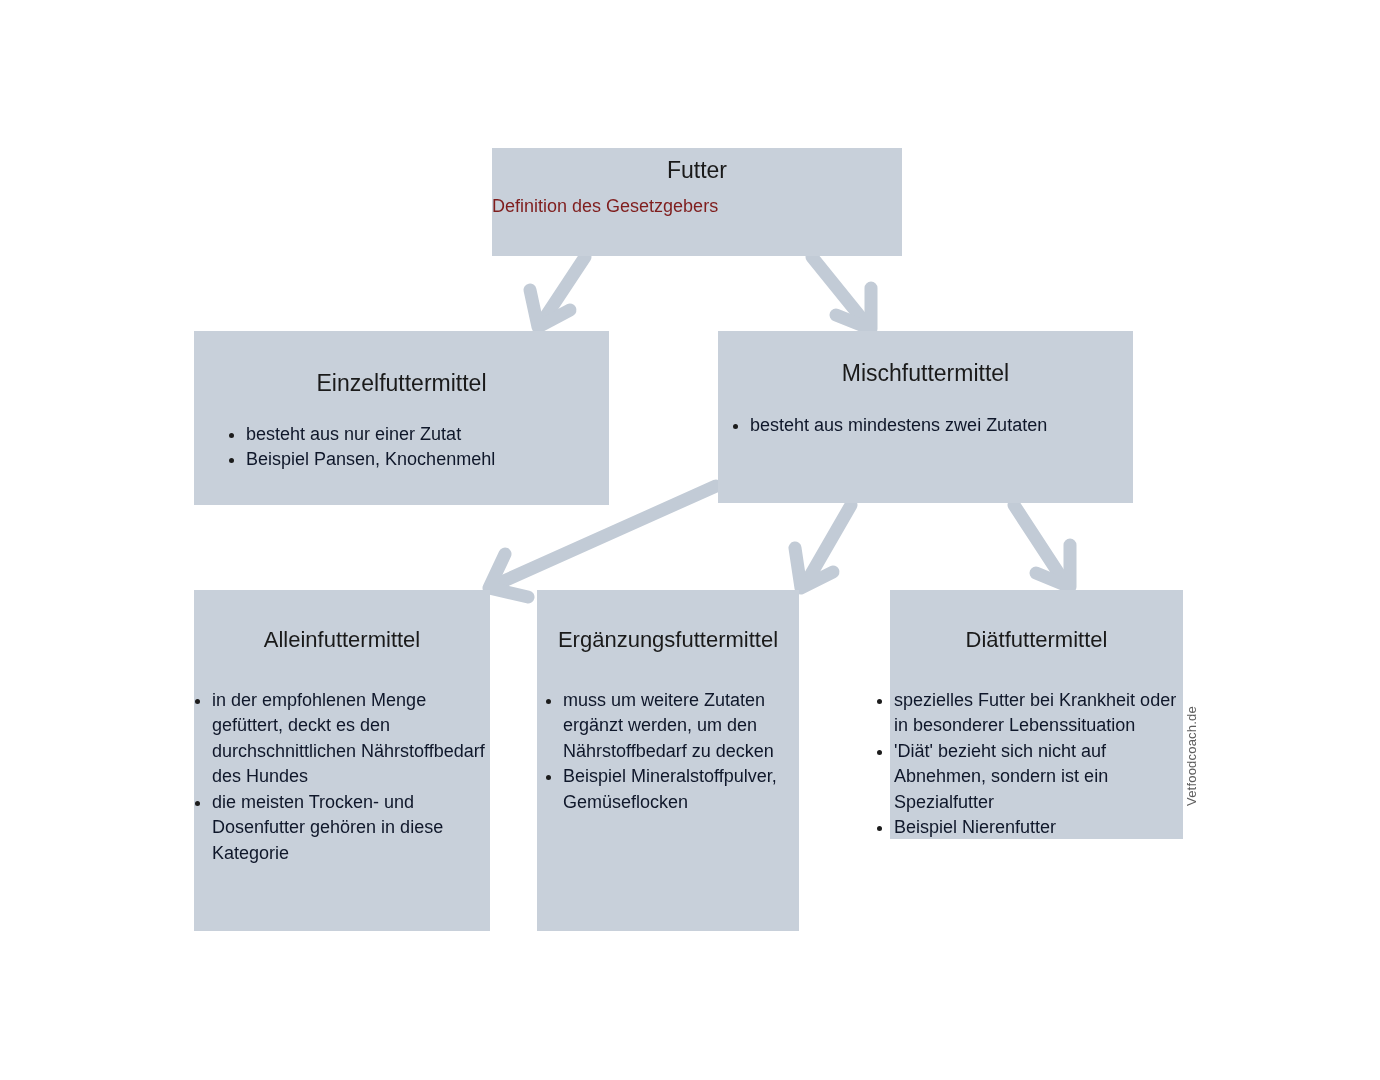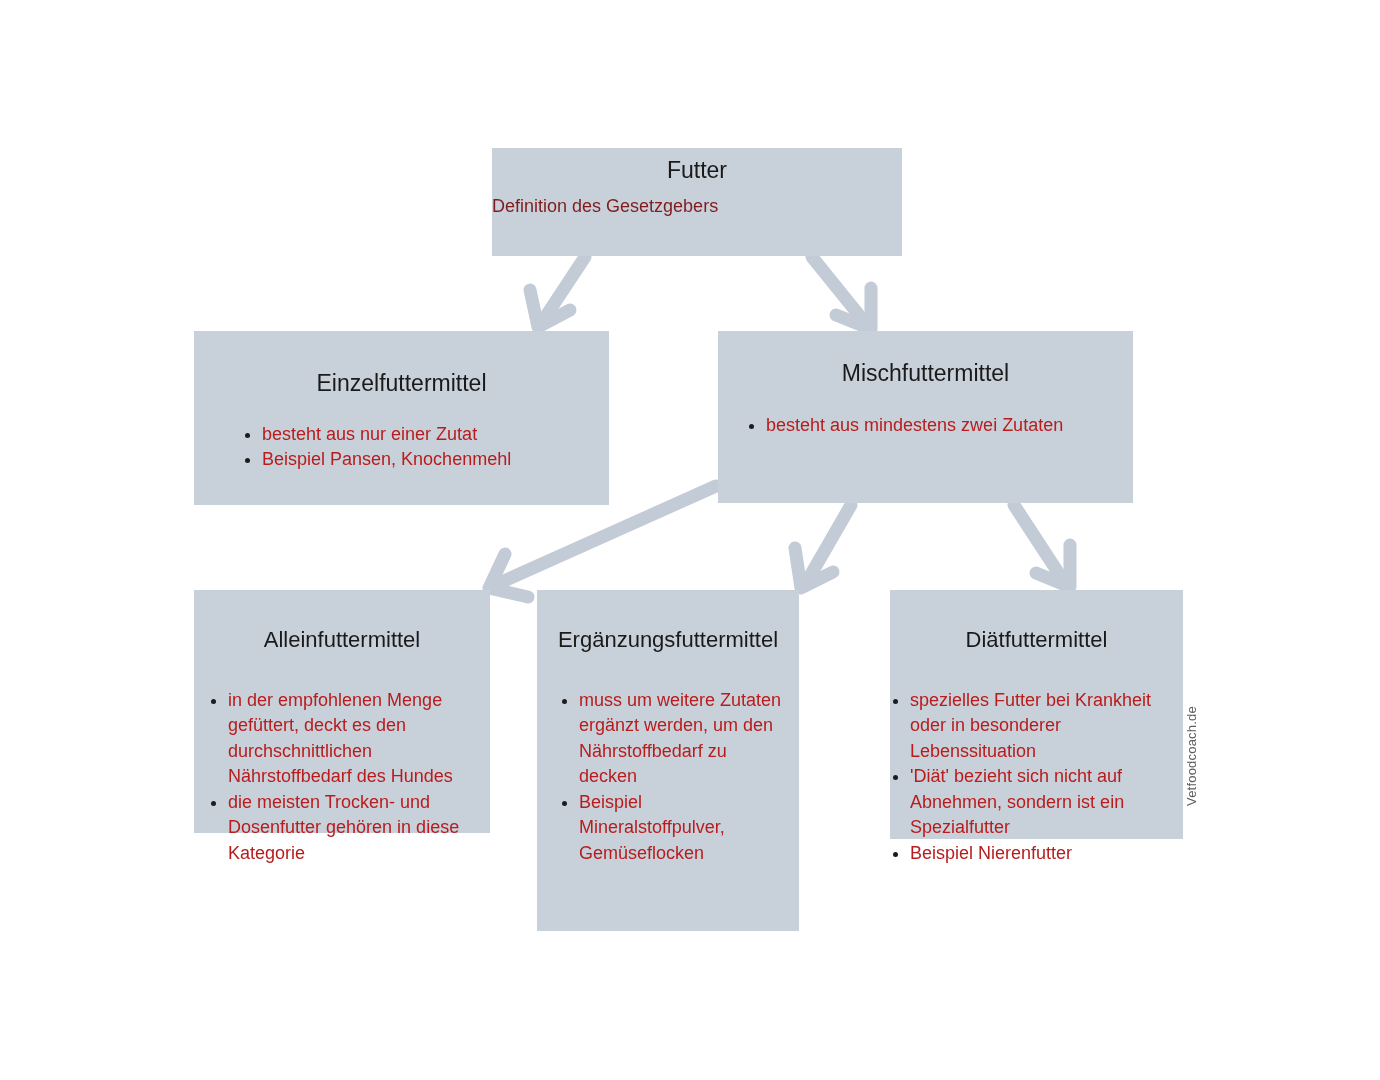--- a/index.html
+++ b/index.html
@@ -40,24 +40,24 @@
     font-weight: 400;
     line-height: 1.25;
     white-space: nowrap;
   }
   .node-subtitle {
     text-align: left;
     color: #7f1d1d;
     line-height: 1.3;
   }
   .bullets {
-    margin: 16px;
+    margin: 0;
     padding: 0 0 0 30px;
     list-style-type: disc;
-    color: #b91c1c;
+    color: #0f172a;
   }
   .bullets li {
     line-height: 1.42;
     margin: 0;
     padding: 0;
   }
   .bullets li::marker {
     color: #1c1c1c;
     font-size: 1.0em;
   }
@@ -97,21 +97,21 @@
     padding-top: 28px;
   }
   #node-misch .bullets {
     font-size: 18px;
     margin-top: 25px;
     padding-left: 32px;
   }
 
   
   #node-allein {
-    left: 194px; top: 590px; width: 296px; height: 243px;
+    left: 194px; top: 590px; width: 296px; height: 341px;
   }
   #node-ergaenzung {
     left: 537px; top: 590px; width: 262px; height: 341px;
   }
   #node-diaet {
     left: 890px; top: 590px; width: 293px; height: 249px;
   }
   .leaf .node-title {
     font-size: 22px;
     padding-top: 36px;

